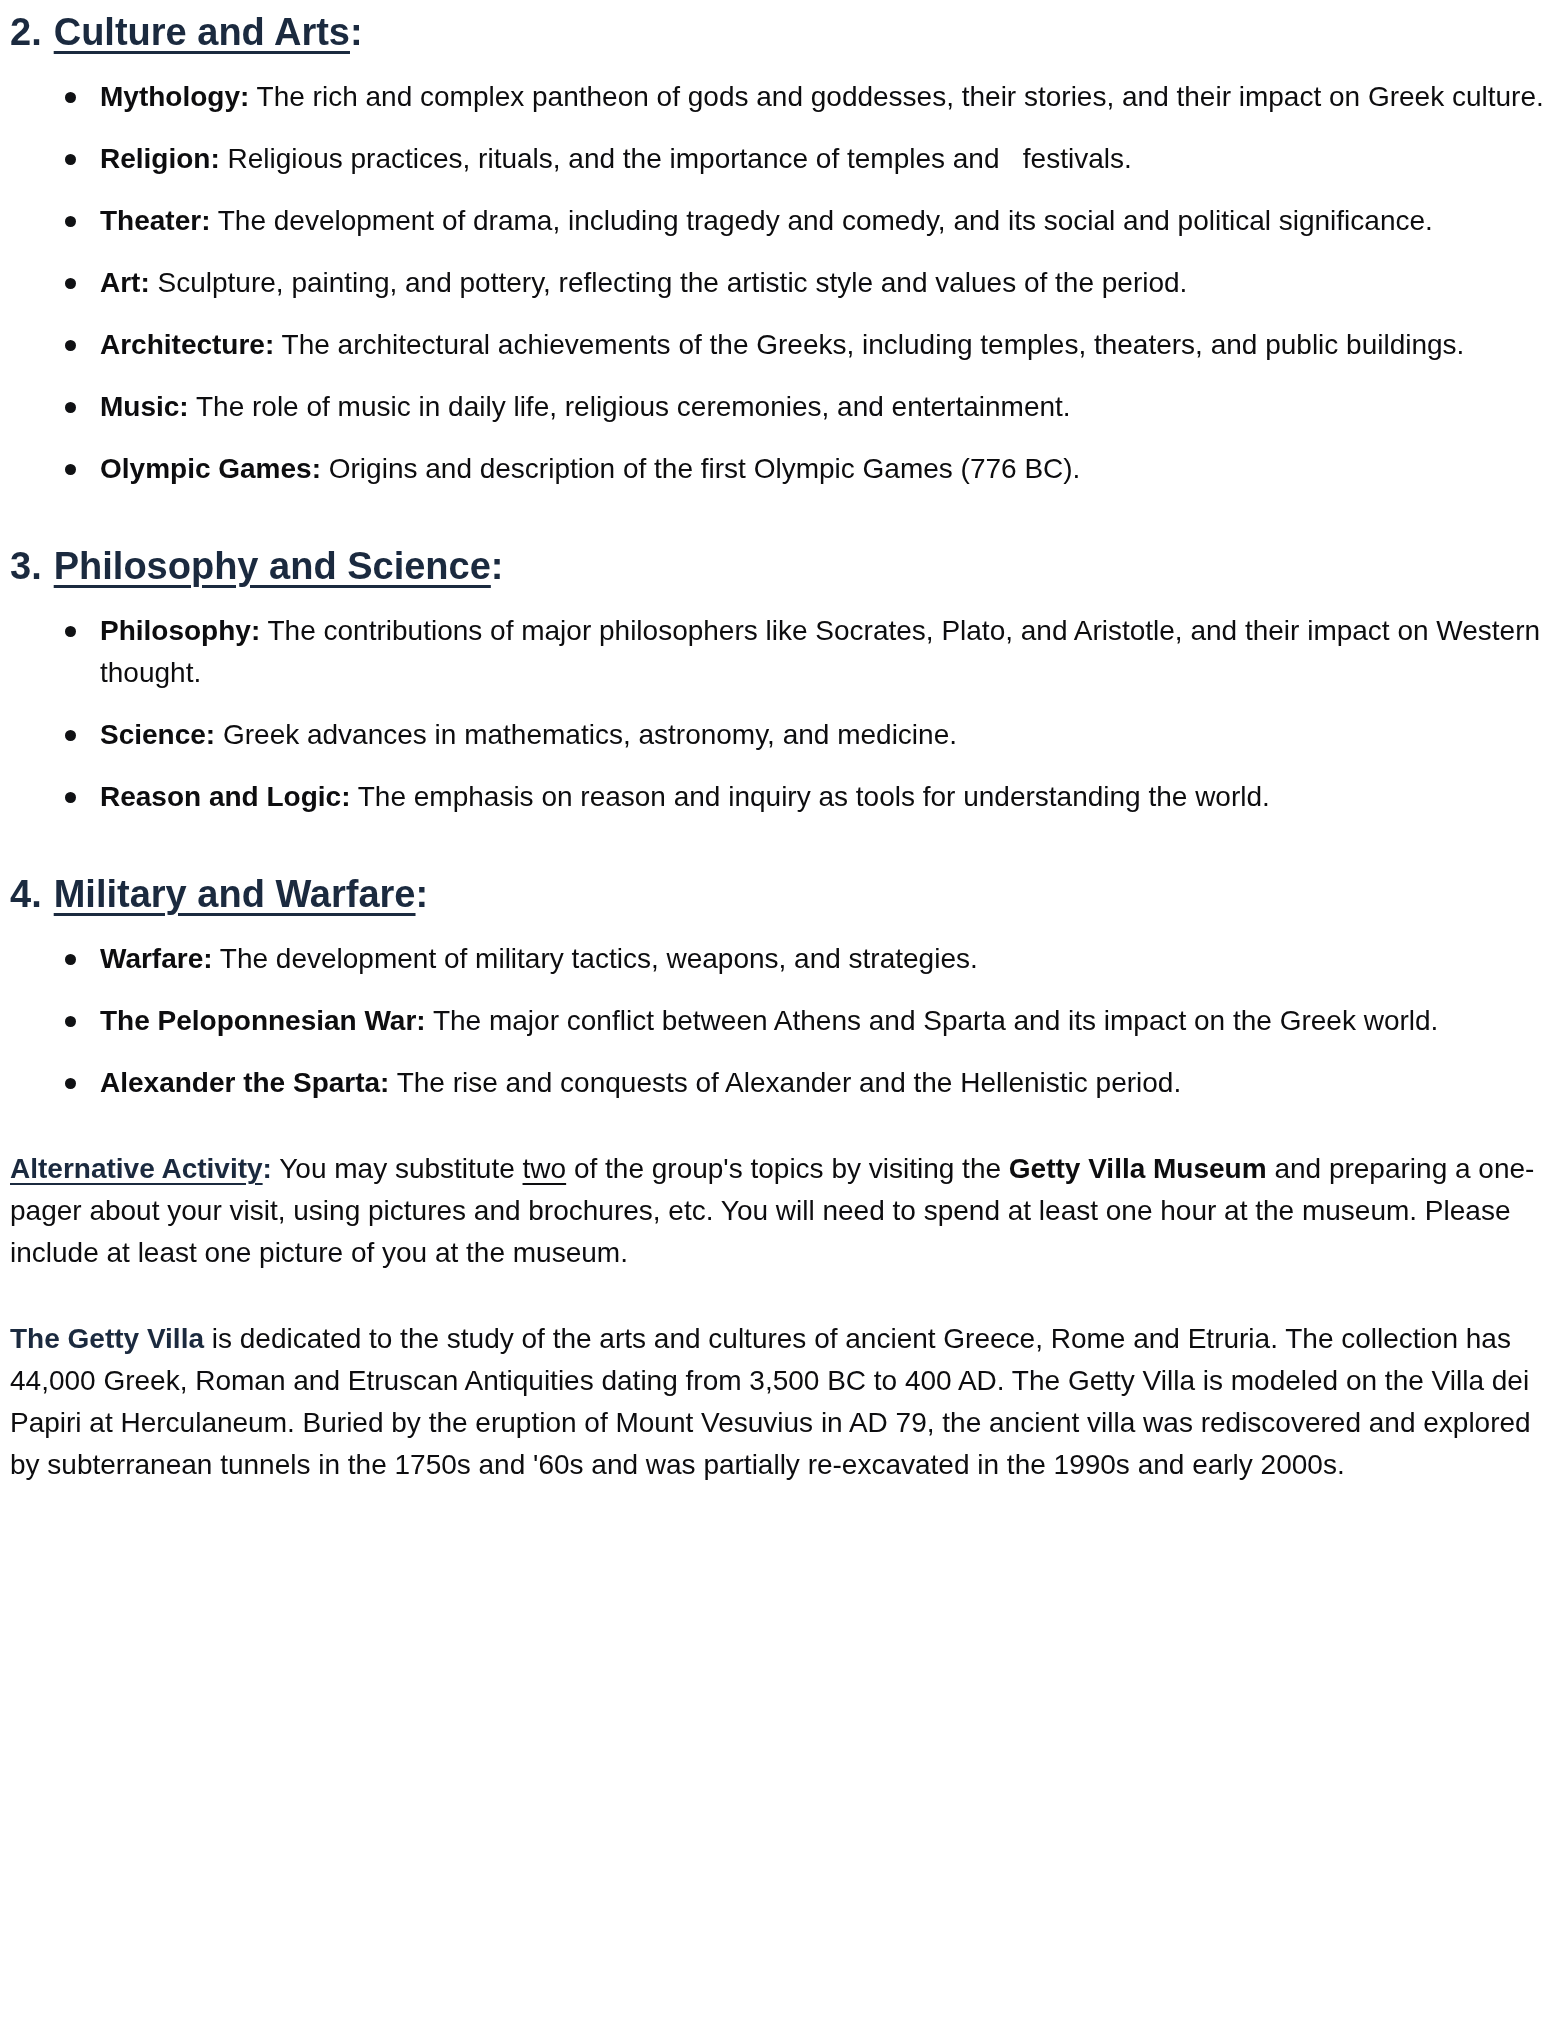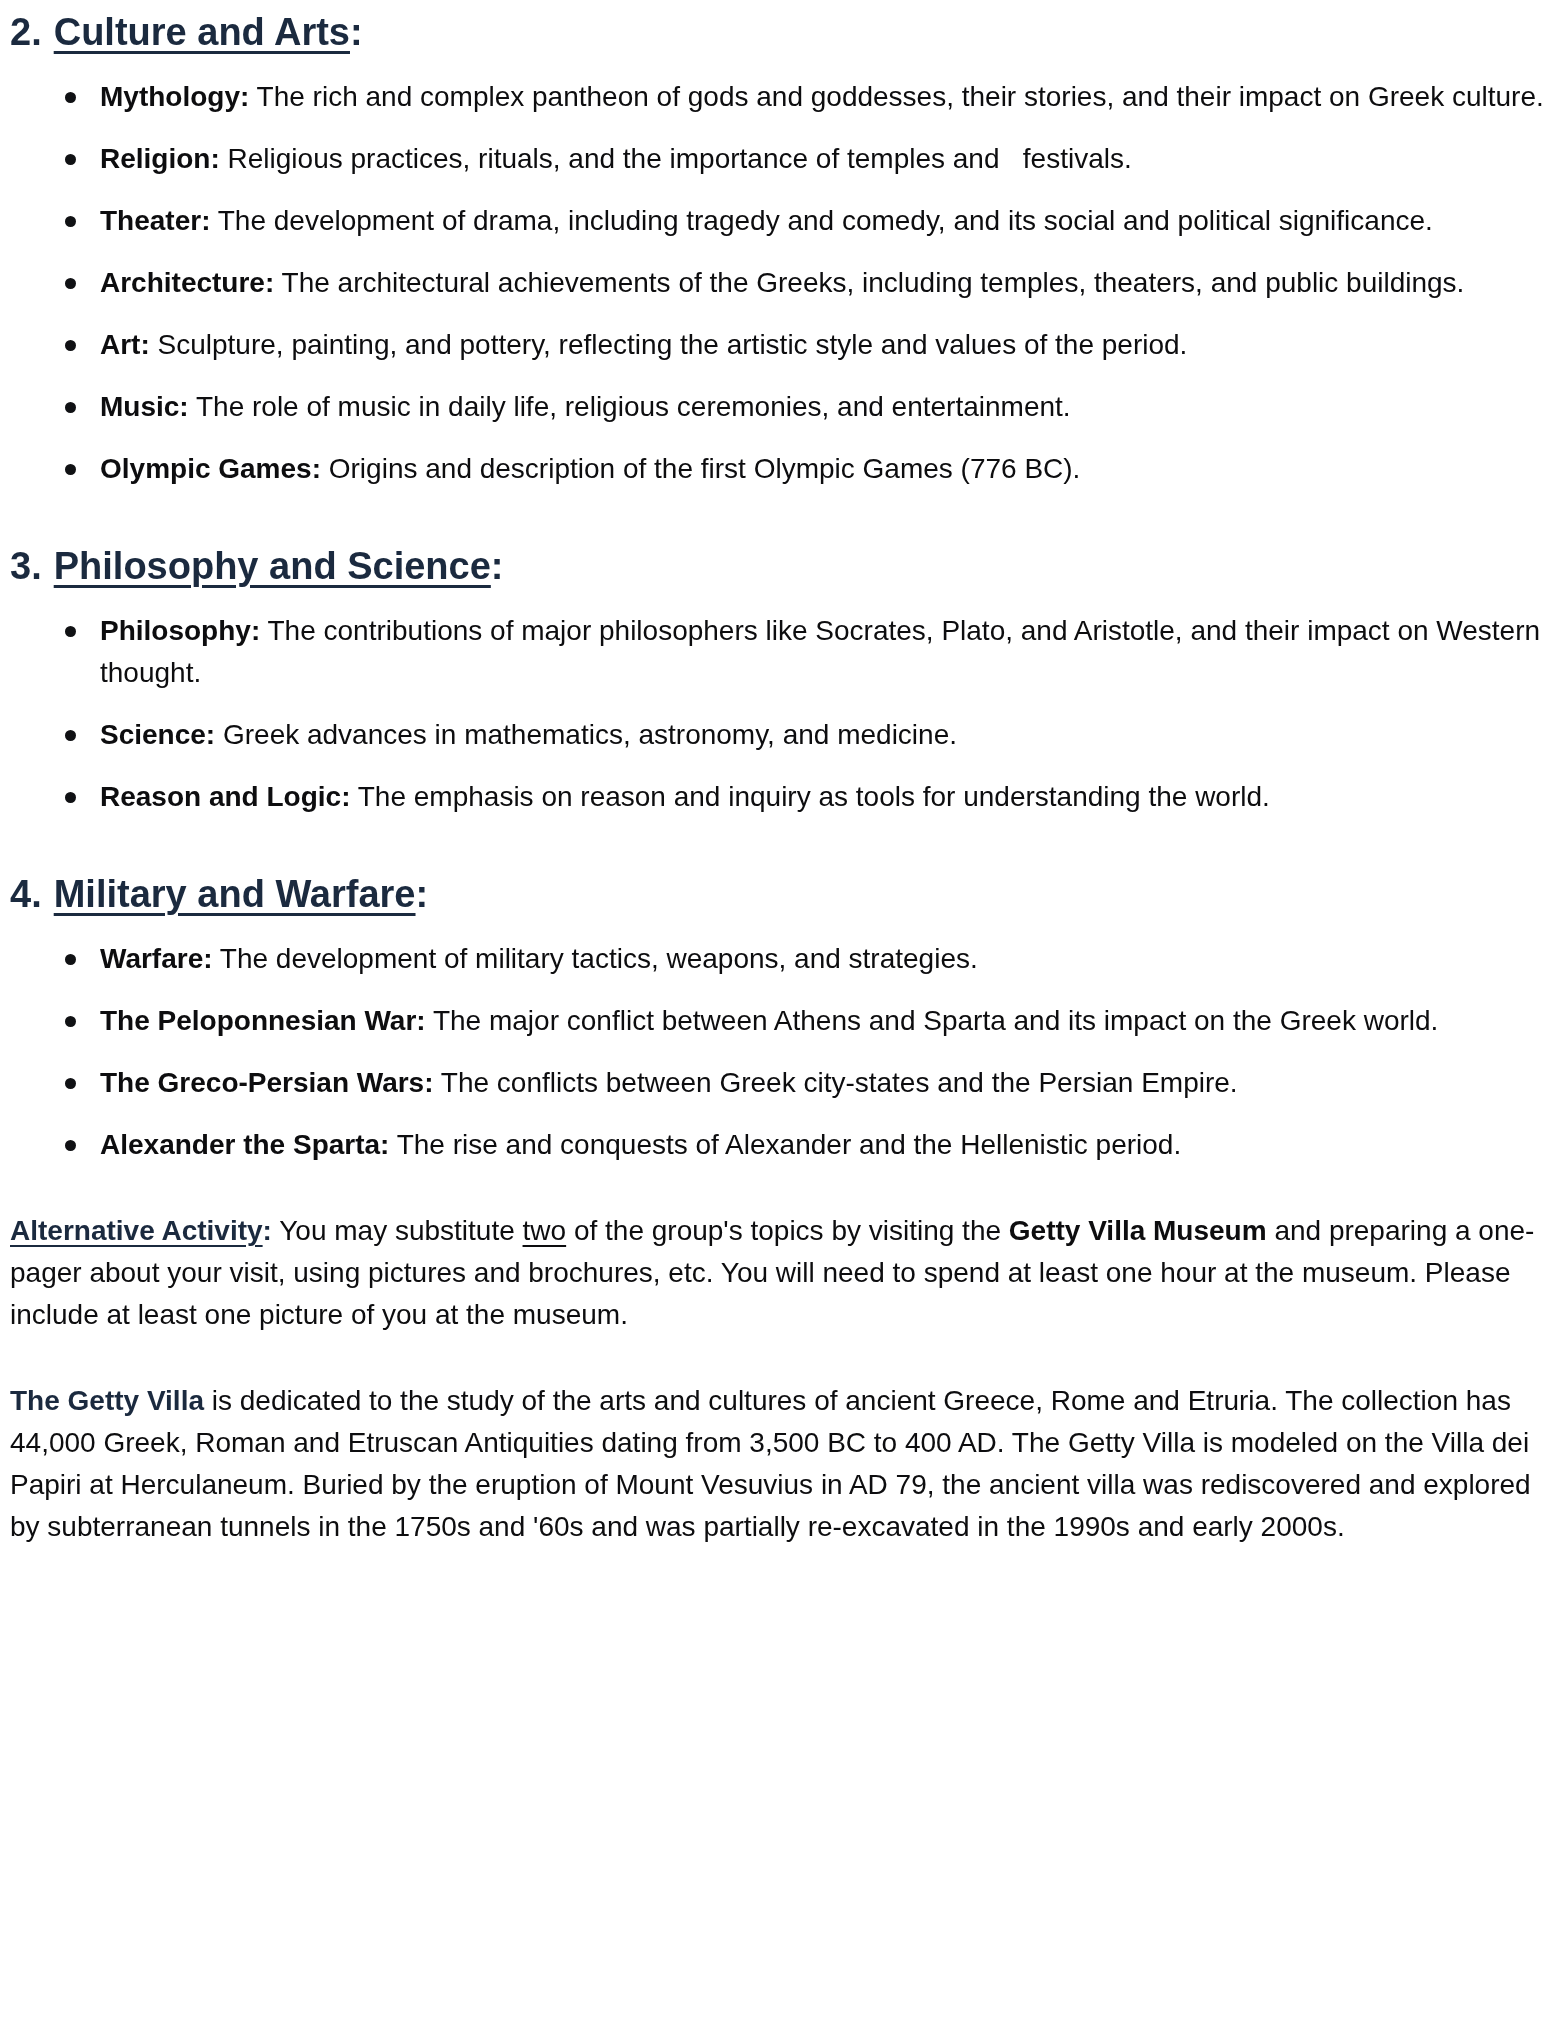--- a/index.html
+++ b/index.html
@@ -65,42 +65,41 @@
 
 <div class="page">
 
   <div class="heading first">
     <span class="num">2.</span><span class="title">Culture and Arts</span><span>:</span>
   </div>
   <ul class="topics">
     <li><span class="dot"></span><span class="b">Mythology:</span><span> The rich and complex pantheon of gods and goddesses, their stories, and their impact on Greek culture.</span></li>
     <li><span class="dot"></span><span class="b">Religion:</span><span> Religious practices, rituals, and the importance of temples and &nbsp; festivals.</span></li>
     <li><span class="dot"></span><span class="b">Theater:</span><span> The development of drama, including tragedy and comedy, and its social and political significance.</span></li>
+    <li><span class="dot"></span><span class="b">Art:</span><span> Sculpture, painting, and pottery, reflecting the artistic style and values of the period.</span></li>
     <li><span class="dot"></span><span class="b">Architecture:</span><span> The architectural achievements of the Greeks, including temples, theaters, and public buildings.</span></li>
-    <li><span class="dot"></span><span class="b">Art:</span><span> Sculpture, painting, and pottery, reflecting the artistic style and values of the period.</span></li>
     <li><span class="dot"></span><span class="b">Music:</span><span> The role of music in daily life, religious ceremonies, and entertainment.</span></li>
     <li><span class="dot"></span><span class="b">Olympic Games:</span><span> Origins and description of the first Olympic Games (776 BC).</span></li>
   </ul>
 
   <div class="heading">
     <span class="num">3.</span><span class="title">Philosophy and Science</span><span>:</span>
   </div>
   <ul class="topics">
     <li><span class="dot"></span><span class="b">Philosophy:</span><span> The contributions of major philosophers like Socrates, Plato, and Aristotle, and their impact on Western thought.</span></li>
     <li><span class="dot"></span><span class="b">Science:</span><span> Greek advances in mathematics, astronomy, and medicine.</span></li>
     <li><span class="dot"></span><span class="b">Reason and Logic:</span><span> The emphasis on reason and inquiry as tools for understanding the world.</span></li>
   </ul>
 
   <div class="heading">
     <span class="num">4.</span><span class="title">Military and Warfare</span><span>:</span>
   </div>
   <ul class="topics">
     <li><span class="dot"></span><span class="b">Warfare:</span><span> The development of military tactics, weapons, and strategies.</span></li>
     <li><span class="dot"></span><span class="b">The Peloponnesian War:</span><span> The major conflict between Athens and Sparta and its impact on the Greek world.</span></li>
-    <li><span class="dot"></span><span class="b">The Greco-Persian Wars:</span><span> The conflicts between Greek city-states and the Persian Empire.</span></li>
     <li><span class="dot"></span><span class="b">Alexander the Sparta:</span><span> The rise and conquests of Alexander and the Hellenistic period.</span></li>
   </ul>
 
   <p class="para">
     <span class="b u navy">Alternative Activity</span><span class="b navy">:</span><span> You may substitute </span><span class="u">two</span><span> of the group's topics by visiting the </span><span class="b">Getty Villa Museum</span><span> and preparing a one-pager about your visit, using pictures and brochures, etc. You will need to spend at least one hour at the museum. Please include at least one picture of you at the museum.</span>
   </p>
 
   <p class="para">
     <span class="b navy">The Getty Villa</span><span> is dedicated to the study of the arts and cultures of ancient Greece, Rome and Etruria. The collection has 44,000 Greek, Roman and Etruscan Antiquities dating from 3,500 BC to 400 AD. The Getty Villa is modeled on the Villa dei Papiri at Herculaneum. Buried by the eruption of Mount Vesuvius in AD 79, the ancient villa was rediscovered and explored by subterranean tunnels in the 1750s and '60s and was partially re-excavated in the 1990s and early 2000s.</span>
   </p>

